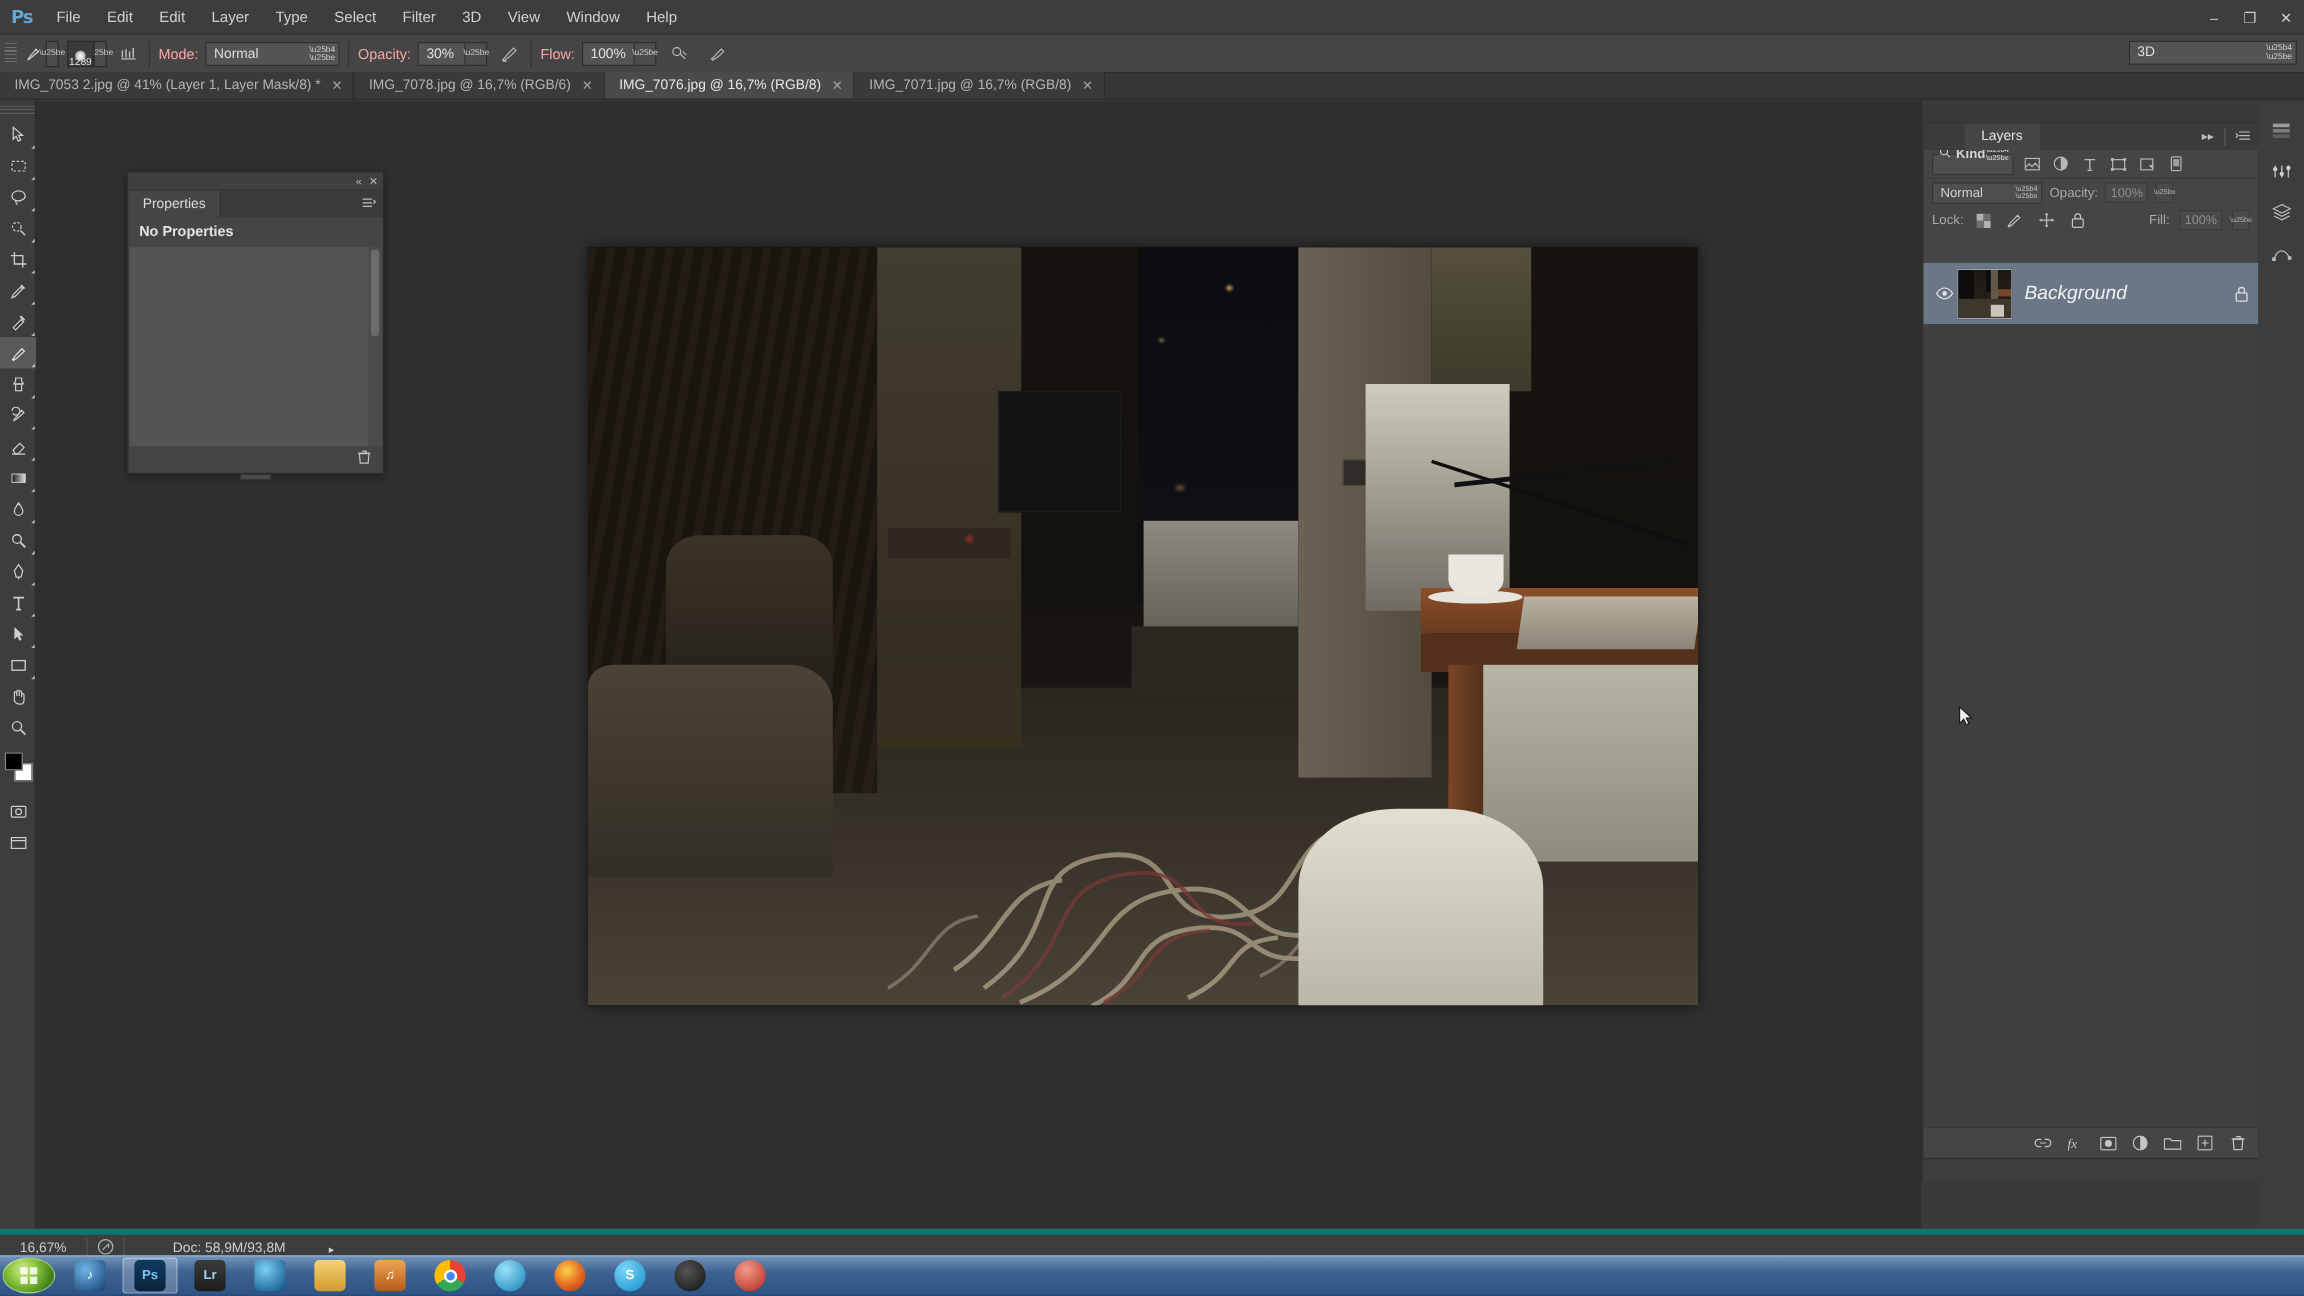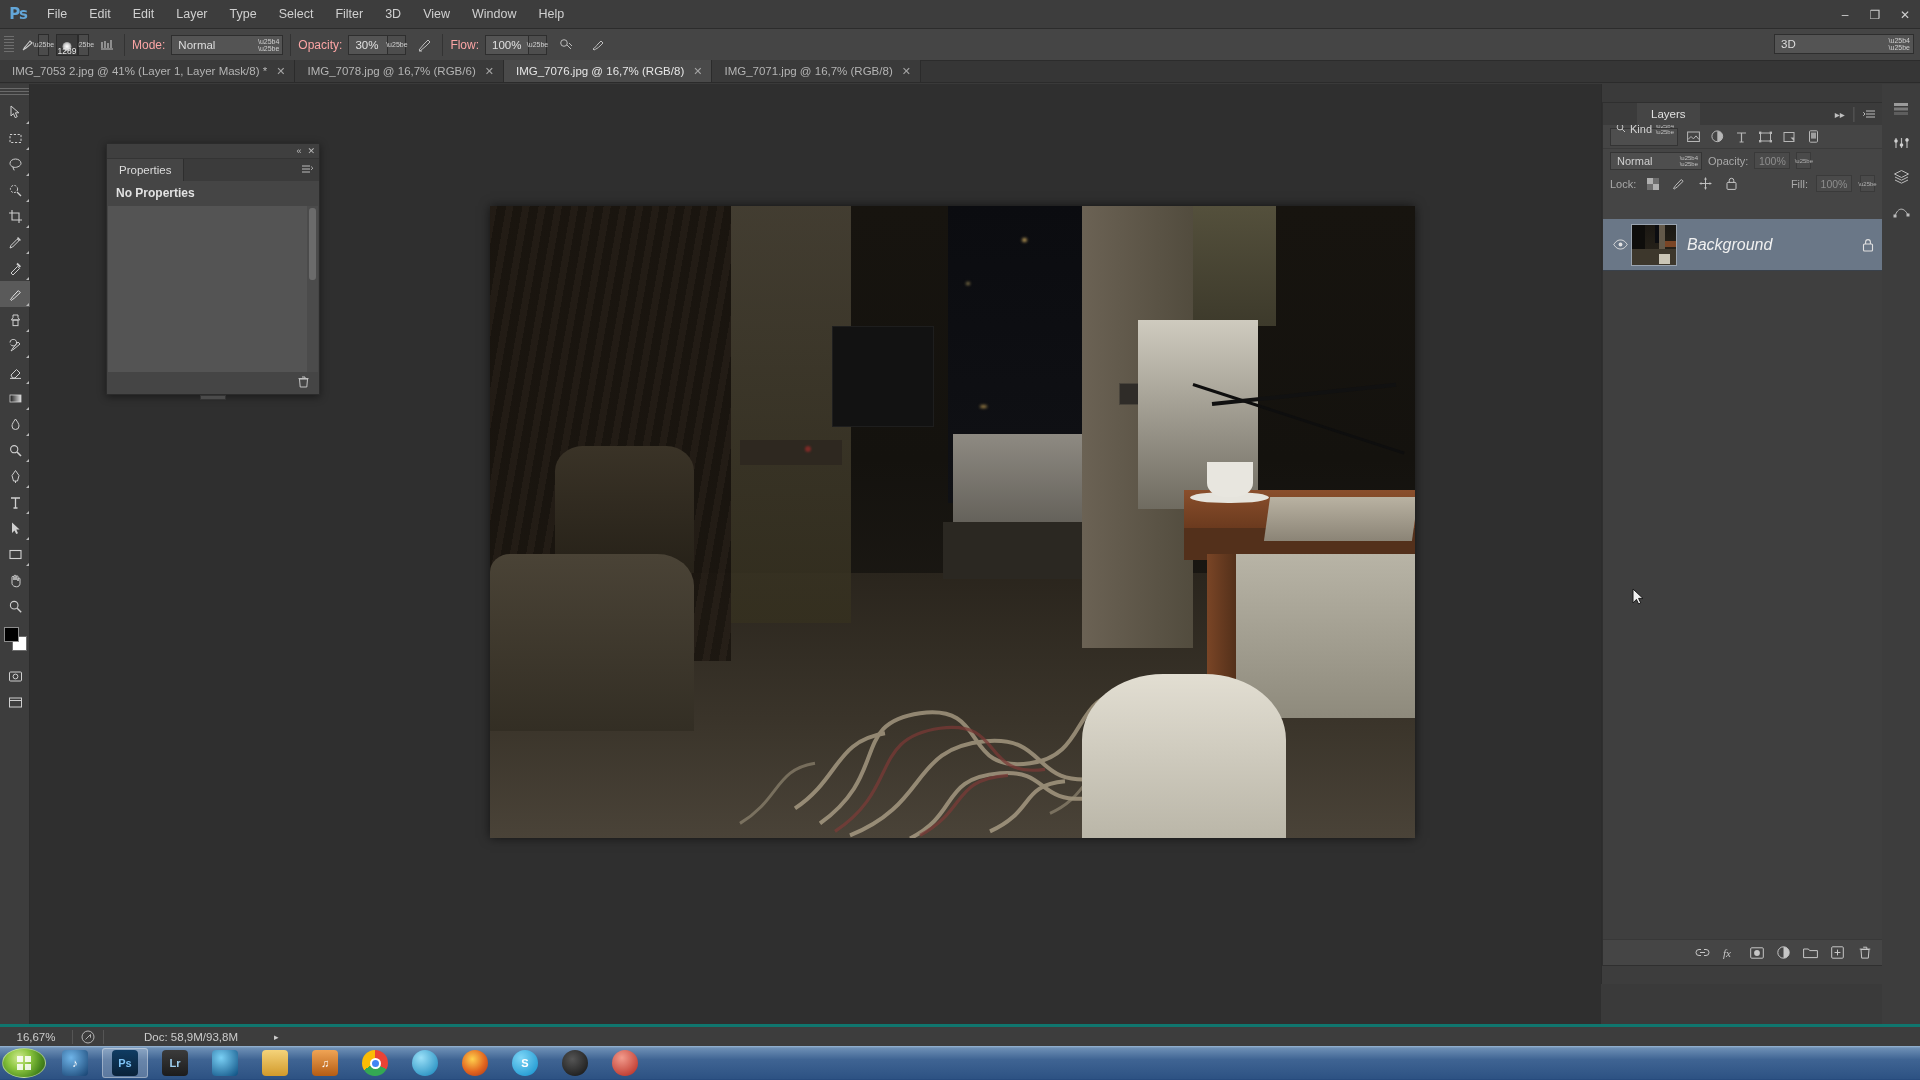--- a/index.html
+++ b/index.html
@@ -246,21 +246,21 @@
     height: 22px; background: #3b3b3b; display: flex; align-items: stretch; position: relative;
   }
   .lp-tab { background: #454545; padding: 0 14px; display: flex; align-items: center; font-size: 11.5px; color: #e0e0e0; margin-left: 34px; }
   .lp-icons { position: absolute; right: 6px; top: 0; height: 22px; display: flex; align-items: center; gap: 7px; }
   .lp-filterrow {
     height: 24px; display: flex; align-items: center; padding: 0 7px; gap: 6px;
     border-bottom: 1px solid #3b3b3b;
   }
   .kindsel {
     width: 68px; height: 18px; background: #4e4e4e; border: 1px solid #343434;
-    display: flex; align-items: center; padding: 0 3px 16px 5px; font-size: 11px; color: #d4d4d4;
+    display: flex; align-items: center; padding: 0 3px 16px 5px; font-size: 11px; color: #d4d4d4; font-weight: bold;
   }
   .lp-fico { width: 18px; height: 18px; display: flex; align-items: center; justify-content: center; color: #b7b7b7; font-size: 11px; }
   .lp-blendrow {
     height: 23px; display: flex; align-items: center; padding: 0 7px; gap: 6px;
   }
   .blendsel {
     width: 92px; height: 18px; background: #4e4e4e; border: 1px solid #343434;
     display: flex; align-items: center; padding: 0 3px 0 6px; font-size: 11px; color: #d0d0d0;
   }
   .lp-lockrow { height: 23px; display: flex; align-items: center; padding: 0 7px; gap: 8px; }
@@ -291,22 +291,22 @@
   
   .rstrip {
     position: absolute; left: 1882px; top: 84px; width: 38px; height: 940px; background: #3d3d3d;
     padding-top: 8px;
   }
   .rstrip-btn { width: 38px; height: 34px; display: flex; align-items: center; justify-content: center; color: #c2c2c2; }
 
   
   .statusbar {
     position: absolute; left: 0; top: 1024px; width: 1920px; height: 22px;
-    background: #3d3d3d; border-top: 3px solid #0f766e;
-    display: flex; align-items: center; font-size: 11.5px; color: #cdcdcd;
+    background: #3d3d3d; border-top: 5px solid #0f766e;
+    display: flex; align-items: flex-end; font-size: 11.5px; color: #cdcdcd;
   }
   .sb-zoom { width: 72px; text-align: center; }
   .sb-sep { width: 1px; height: 14px; background: #555; }
   .sb-doc { padding-left: 40px; }
   .sb-arrow { margin-left: 36px; font-size: 9px; color: #cfcfcf; }
 
   
   .taskbar {
     position: absolute; left: 0; top: 1046px; width: 1920px; height: 34px;
     background: linear-gradient(to bottom,#9bb7d4 0%,#6d8fb5 6%,#3f6493 40%,#2d5283 96%,#24477a 100%);

